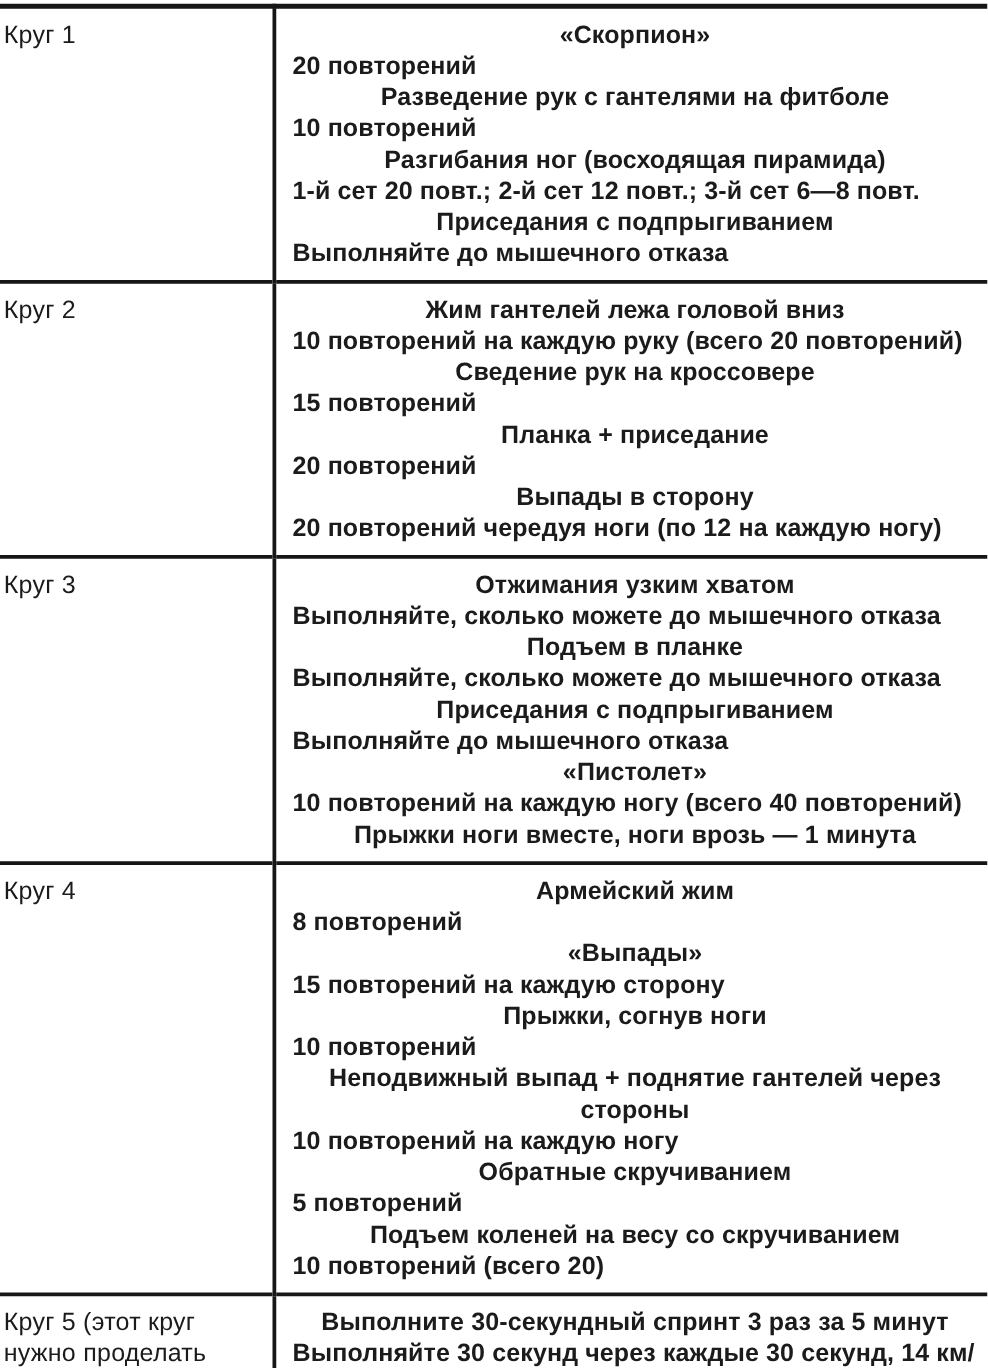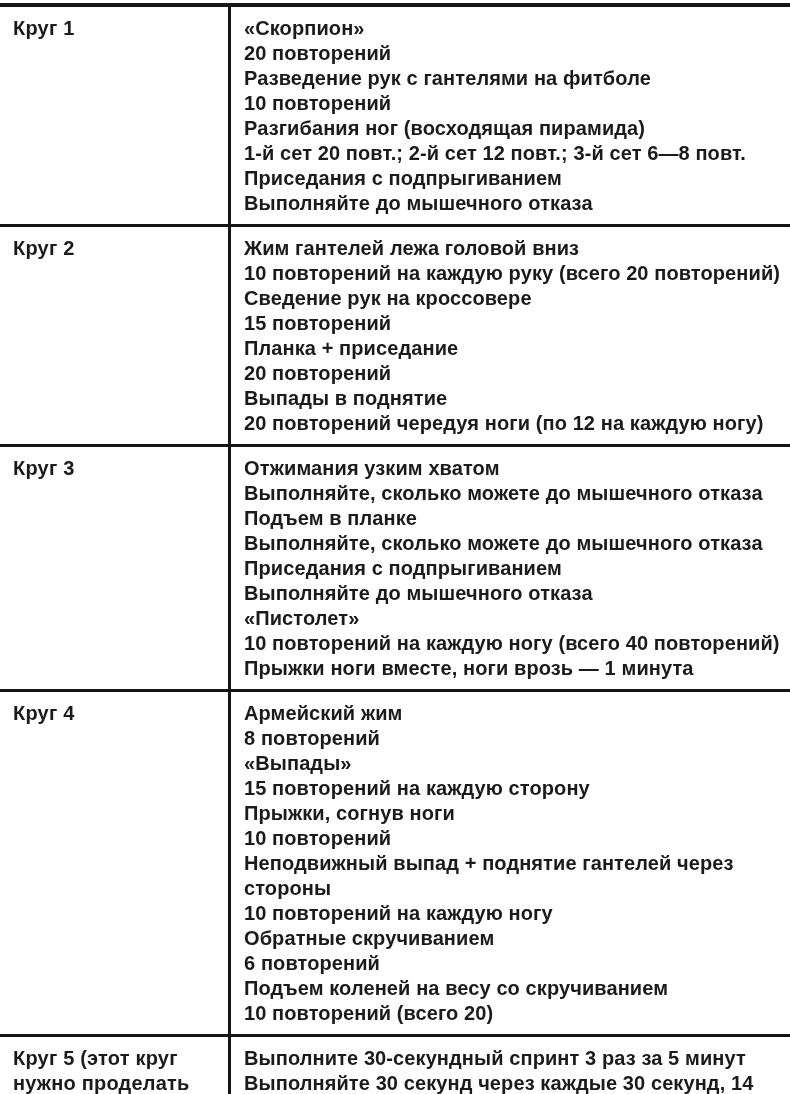--- a/index.html
+++ b/index.html
@@ -24,32 +24,32 @@
     color: #1b1b1b;
     border-top: 4px solid #161616;
     border-bottom: 3px solid #161616;
   }
   .workout-table tr {
     border-bottom: 3px solid #161616;
   }
   .circuit-cell {
     width: 203px;
     vertical-align: top;
-    padding: 9px 12px 8px 13px;
+    padding: 9px 12px 8px 3px;
     letter-spacing: 0.2px;
-    font-weight: bold;
   }
   .exercise-cell {
     border-left: 3px solid #161616;
     vertical-align: top;
     padding: 9px 8px 8px 13px;
     letter-spacing: 0.1px;
   }
   .exercise-name {
     font-weight: 700;
+    text-align: center;
   }
   .exercise-detail {
     font-weight: 700;
   }
 </style>
 </head>
 <body>
 
 <main class="page">
   <table class="workout-table">
@@ -69,21 +69,21 @@
         </tr>
         <tr>
           <td class="circuit-cell">Круг 2</td>
           <td class="exercise-cell">
             <div class="exercise-name">Жим гантелей лежа головой вниз</div>
             <div class="exercise-detail">10 повторений на каждую руку (всего 20 повторений)</div>
             <div class="exercise-name">Сведение рук на кроссовере</div>
             <div class="exercise-detail">15 повторений</div>
             <div class="exercise-name">Планка + приседание</div>
             <div class="exercise-detail">20 повторений</div>
-            <div class="exercise-name">Выпады в поднятие</div>
+            <div class="exercise-name">Выпады в сторону</div>
             <div class="exercise-detail">20 повторений чередуя ноги (по 12 на каждую ногу)</div>
           </td>
         </tr>
         <tr>
           <td class="circuit-cell">Круг 3</td>
           <td class="exercise-cell">
             <div class="exercise-name">Отжимания узким хватом</div>
             <div class="exercise-detail">Выполняйте, сколько можете до мышечного отказа</div>
             <div class="exercise-name">Подъем в планке</div>
             <div class="exercise-detail">Выполняйте, сколько можете до мышечного отказа</div>
@@ -99,21 +99,21 @@
           <td class="exercise-cell">
             <div class="exercise-name">Армейский жим</div>
             <div class="exercise-detail">8 повторений</div>
             <div class="exercise-name">«Выпады»</div>
             <div class="exercise-detail">15 повторений на каждую сторону</div>
             <div class="exercise-name">Прыжки, согнув ноги</div>
             <div class="exercise-detail">10 повторений</div>
             <div class="exercise-name">Неподвижный выпад + поднятие гантелей через стороны</div>
             <div class="exercise-detail">10 повторений на каждую ногу</div>
             <div class="exercise-name">Обратные скручиванием</div>
-            <div class="exercise-detail">6 повторений</div>
+            <div class="exercise-detail">5 повторений</div>
             <div class="exercise-name">Подъем коленей на весу со скручиванием</div>
             <div class="exercise-detail">10 повторений (всего 20)</div>
           </td>
         </tr>
         <tr>
           <td class="circuit-cell">Круг 5 (этот круг нужно проделать лишь 1 раз)</td>
           <td class="exercise-cell">
             <div class="exercise-name">Выполните 30-секундный спринт 3 раз за 5 минут</div>
             <div class="exercise-detail">Выполняйте 30 секунд через каждые 30 секунд, 14 км/ч (женщины), 19 км/ч (мужчины)</div>
           </td>

